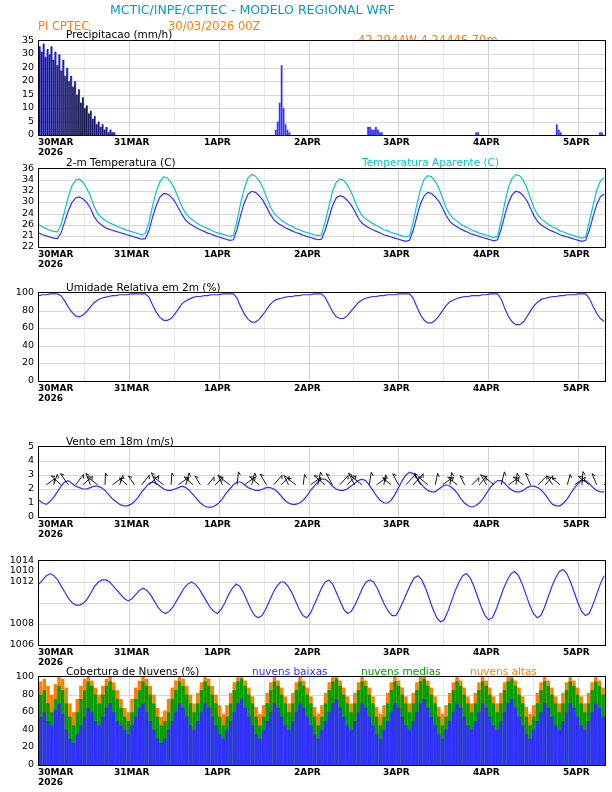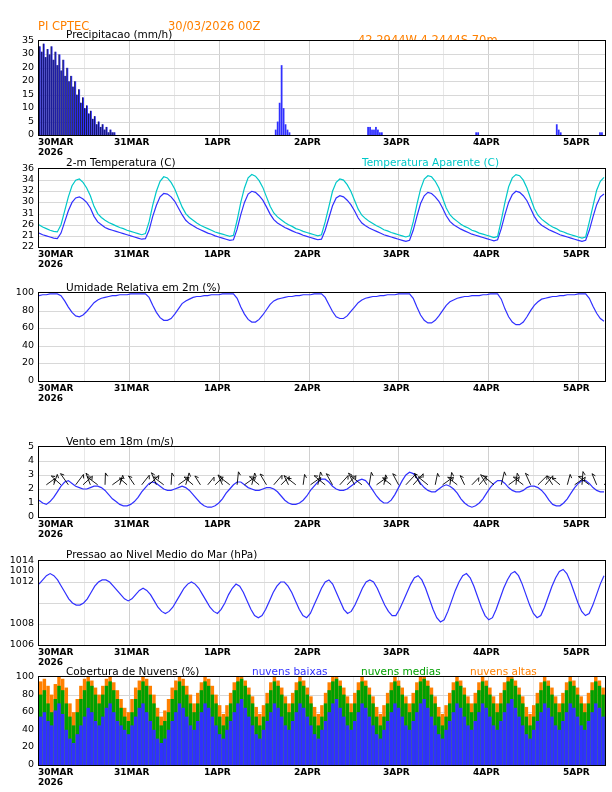--- a/index.html
+++ b/index.html
@@ -19,20 +19,21 @@
   .ytick{position:absolute;font-size:9.5px;color:#000;text-align:right;width:34px;left:0;white-space:nowrap;}
   .xtick{position:absolute;font-size:9.5px;color:#000;white-space:nowrap;font-weight:bold;}
   .yr{position:absolute;font-size:9.5px;color:#000;font-weight:bold;}
   svg{display:block;position:absolute;inset:0;}
 </style>
 </head>
 <body>
 
 <div id="root">
 
+  <div class="ttl" style="left:110px;top:2px;">MCTIC/INPE/CPTEC - MODELO REGIONAL WRF</div>
   <div class="stn" style="left:38px;top:19px;">PI CPTEC</div>
   <div class="stn" style="left:168px;top:19px;">30/03/2026 00Z</div>
   <div class="stn" style="left:358px;top:33px;">42.2944W 4.2444S 70m</div>
 
   <div class="panel" id="p1" style="top:40px;height:96px;width:568px;">
     <div class="grid" id="g1">
         <div class="vg" style="left:90px;"></div>
         <div class="vg" style="left:180px;"></div>
         <div class="vg" style="left:270px;"></div>
         <div class="vg" style="left:359px;"></div>
@@ -412,21 +413,20 @@
         <div class="vg" style="left:404px;background:#e8e8e8;"></div>
         <div class="vg" style="left:494px;background:#e8e8e8;"></div>
         <div class="hg" style="top:63px;"></div>
         <div class="hg" style="top:42px;"></div>
         <div class="hg" style="top:21px;"></div>
         <svg width="566" height="84" viewBox="0 0 566 84">
           <path d="M0.00,23.10 L3.72,18.90 L7.43,14.70 L11.15,12.60 L14.87,14.70 L18.59,18.90 L22.30,25.20 L26.02,31.50 L29.74,37.80 L33.45,42.00 L37.17,44.10 L40.89,44.10 L44.61,42.00 L48.32,37.80 L52.04,31.50 L55.76,25.20 L59.47,21.00 L63.19,18.90 L66.91,18.90 L70.63,21.00 L74.34,25.20 L78.06,29.40 L81.78,33.60 L85.49,37.80 L89.21,39.90 L92.93,37.80 L96.64,33.60 L100.36,29.40 L104.08,27.30 L107.80,29.40 L111.51,33.60 L115.23,39.90 L118.95,46.20 L122.66,50.40 L126.38,52.50 L130.10,50.40 L133.82,46.20 L137.53,39.90 L141.25,33.60 L144.97,27.30 L148.68,23.10 L152.40,21.00 L156.12,23.10 L159.84,27.30 L163.55,33.60 L167.27,39.90 L170.99,46.20 L174.70,50.40 L178.42,52.50 L182.14,48.30 L185.86,42.00 L189.57,33.60 L193.29,27.30 L197.01,23.10 L200.72,25.20 L204.44,31.50 L208.16,39.90 L211.88,48.30 L215.59,54.60 L219.31,56.70 L223.03,54.60 L226.74,48.30 L230.46,39.90 L234.18,31.50 L237.89,25.20 L241.61,21.00 L245.33,21.00 L249.05,25.20 L252.76,31.50 L256.48,39.90 L260.20,48.30 L263.91,54.60 L267.63,56.70 L271.35,52.50 L275.07,44.10 L278.78,35.70 L282.50,27.30 L286.22,21.00 L289.93,18.90 L293.65,23.10 L297.37,31.50 L301.09,39.90 L304.80,48.30 L308.52,52.50 L312.24,50.40 L315.95,44.10 L319.67,35.70 L323.39,27.30 L327.11,21.00 L330.82,18.90 L334.54,21.00 L338.26,27.30 L341.97,35.70 L345.69,44.10 L349.41,50.40 L353.13,54.60 L356.84,54.60 L360.56,48.30 L364.28,39.90 L367.99,31.50 L371.71,23.10 L375.43,16.80 L379.14,14.70 L382.86,18.90 L386.58,27.30 L390.30,37.80 L394.01,48.30 L397.73,56.70 L401.45,60.90 L405.16,58.80 L408.88,50.40 L412.60,39.90 L416.32,29.40 L420.03,21.00 L423.75,14.70 L427.47,12.60 L431.18,16.80 L434.90,25.20 L438.62,35.70 L442.34,46.20 L446.05,54.60 L449.77,58.80 L453.49,56.70 L457.20,48.30 L460.92,37.80 L464.64,27.30 L468.36,18.90 L472.07,12.60 L475.79,10.50 L479.51,14.70 L483.22,23.10 L486.94,33.60 L490.66,44.10 L494.38,52.50 L498.09,56.70 L501.81,54.60 L505.53,46.20 L509.24,35.70 L512.96,25.20 L516.68,16.80 L520.39,10.50 L524.11,8.40 L527.83,12.60 L531.55,21.00 L535.26,31.50 L538.98,42.00 L542.70,50.40 L546.41,54.60 L550.13,52.50 L553.85,44.10 L557.57,33.60 L561.28,23.10 L565.00,14.70 " fill="none" stroke="#3030ff" stroke-width="1.2"></path>
         </svg>
       </div>
   </div>
-  <div class="plabel" style="left:66px;top:548px;">Pressao ao Nivel Medio do Mar (hPa)</div>
 
   <div class="panel" id="p6" style="top:676px;height:90px;width:568px;">
     <div class="grid" id="g6">
         <div class="vg" style="left:90px;"></div>
         <div class="vg" style="left:180px;"></div>
         <div class="vg" style="left:270px;"></div>
         <div class="vg" style="left:359px;"></div>
         <div class="vg" style="left:449px;"></div>
         <div class="vg" style="left:539px;"></div>
         <div class="vg" style="left:45px;background:#e8e8e8;"></div>
@@ -926,21 +926,21 @@
       <div class="xtick" style="left:114px;top:137px;font-size:9px;">31MAR</div>
       <div class="xtick" style="left:204px;top:137px;font-size:9px;">1APR</div>
       <div class="xtick" style="left:294px;top:137px;font-size:9px;">2APR</div>
       <div class="xtick" style="left:383px;top:137px;font-size:9px;">3APR</div>
       <div class="xtick" style="left:473px;top:137px;font-size:9px;">4APR</div>
       <div class="xtick" style="left:563px;top:137px;font-size:9px;">5APR</div>
       <div class="yr" style="left:38px;top:147px;font-size:9px;">2026</div>
       <div class="ytick" style="left:0px;top:240px;">22</div>
       <div class="ytick" style="left:0px;top:229px;">21</div>
       <div class="ytick" style="left:0px;top:218px;">26</div>
-      <div class="ytick" style="left:0px;top:207px;">31</div>
+      <div class="ytick" style="left:0px;top:207px;">24</div>
       <div class="ytick" style="left:0px;top:195px;">30</div>
       <div class="ytick" style="left:0px;top:184px;">32</div>
       <div class="ytick" style="left:0px;top:173px;">34</div>
       <div class="ytick" style="left:0px;top:162px;">36</div>
       <div class="xtick" style="left:38px;top:249px;font-size:9px;">30MAR</div>
       <div class="xtick" style="left:114px;top:249px;font-size:9px;">31MAR</div>
       <div class="xtick" style="left:204px;top:249px;font-size:9px;">1APR</div>
       <div class="xtick" style="left:294px;top:249px;font-size:9px;">2APR</div>
       <div class="xtick" style="left:383px;top:249px;font-size:9px;">3APR</div>
       <div class="xtick" style="left:473px;top:249px;font-size:9px;">4APR</div>

